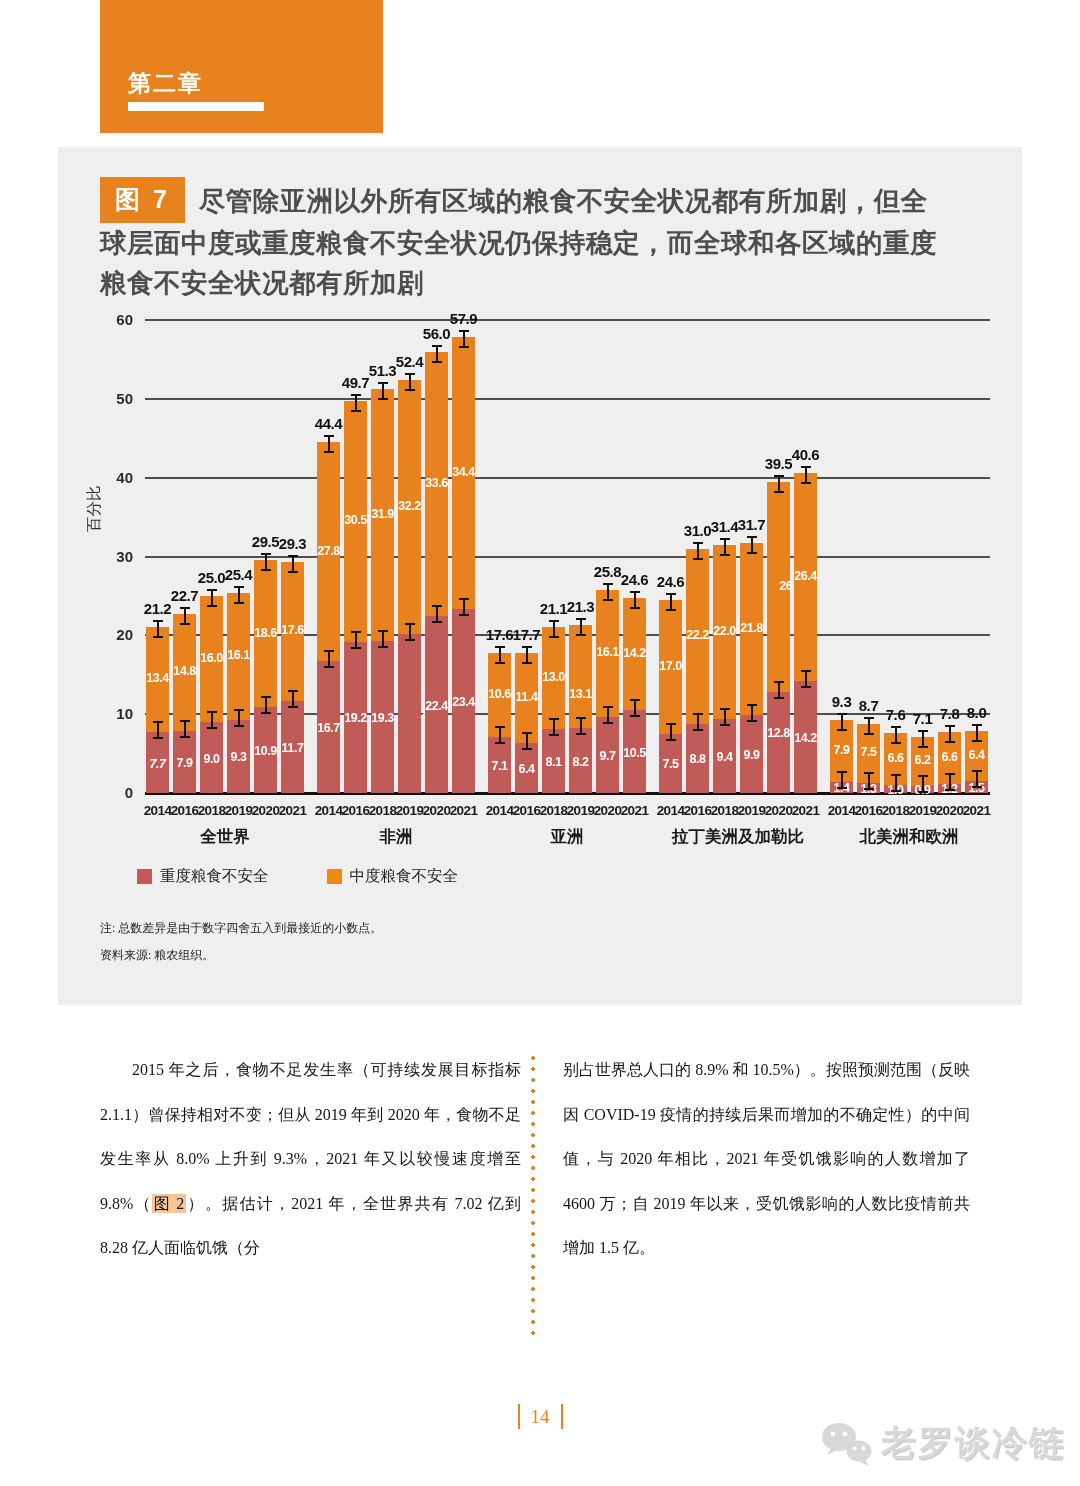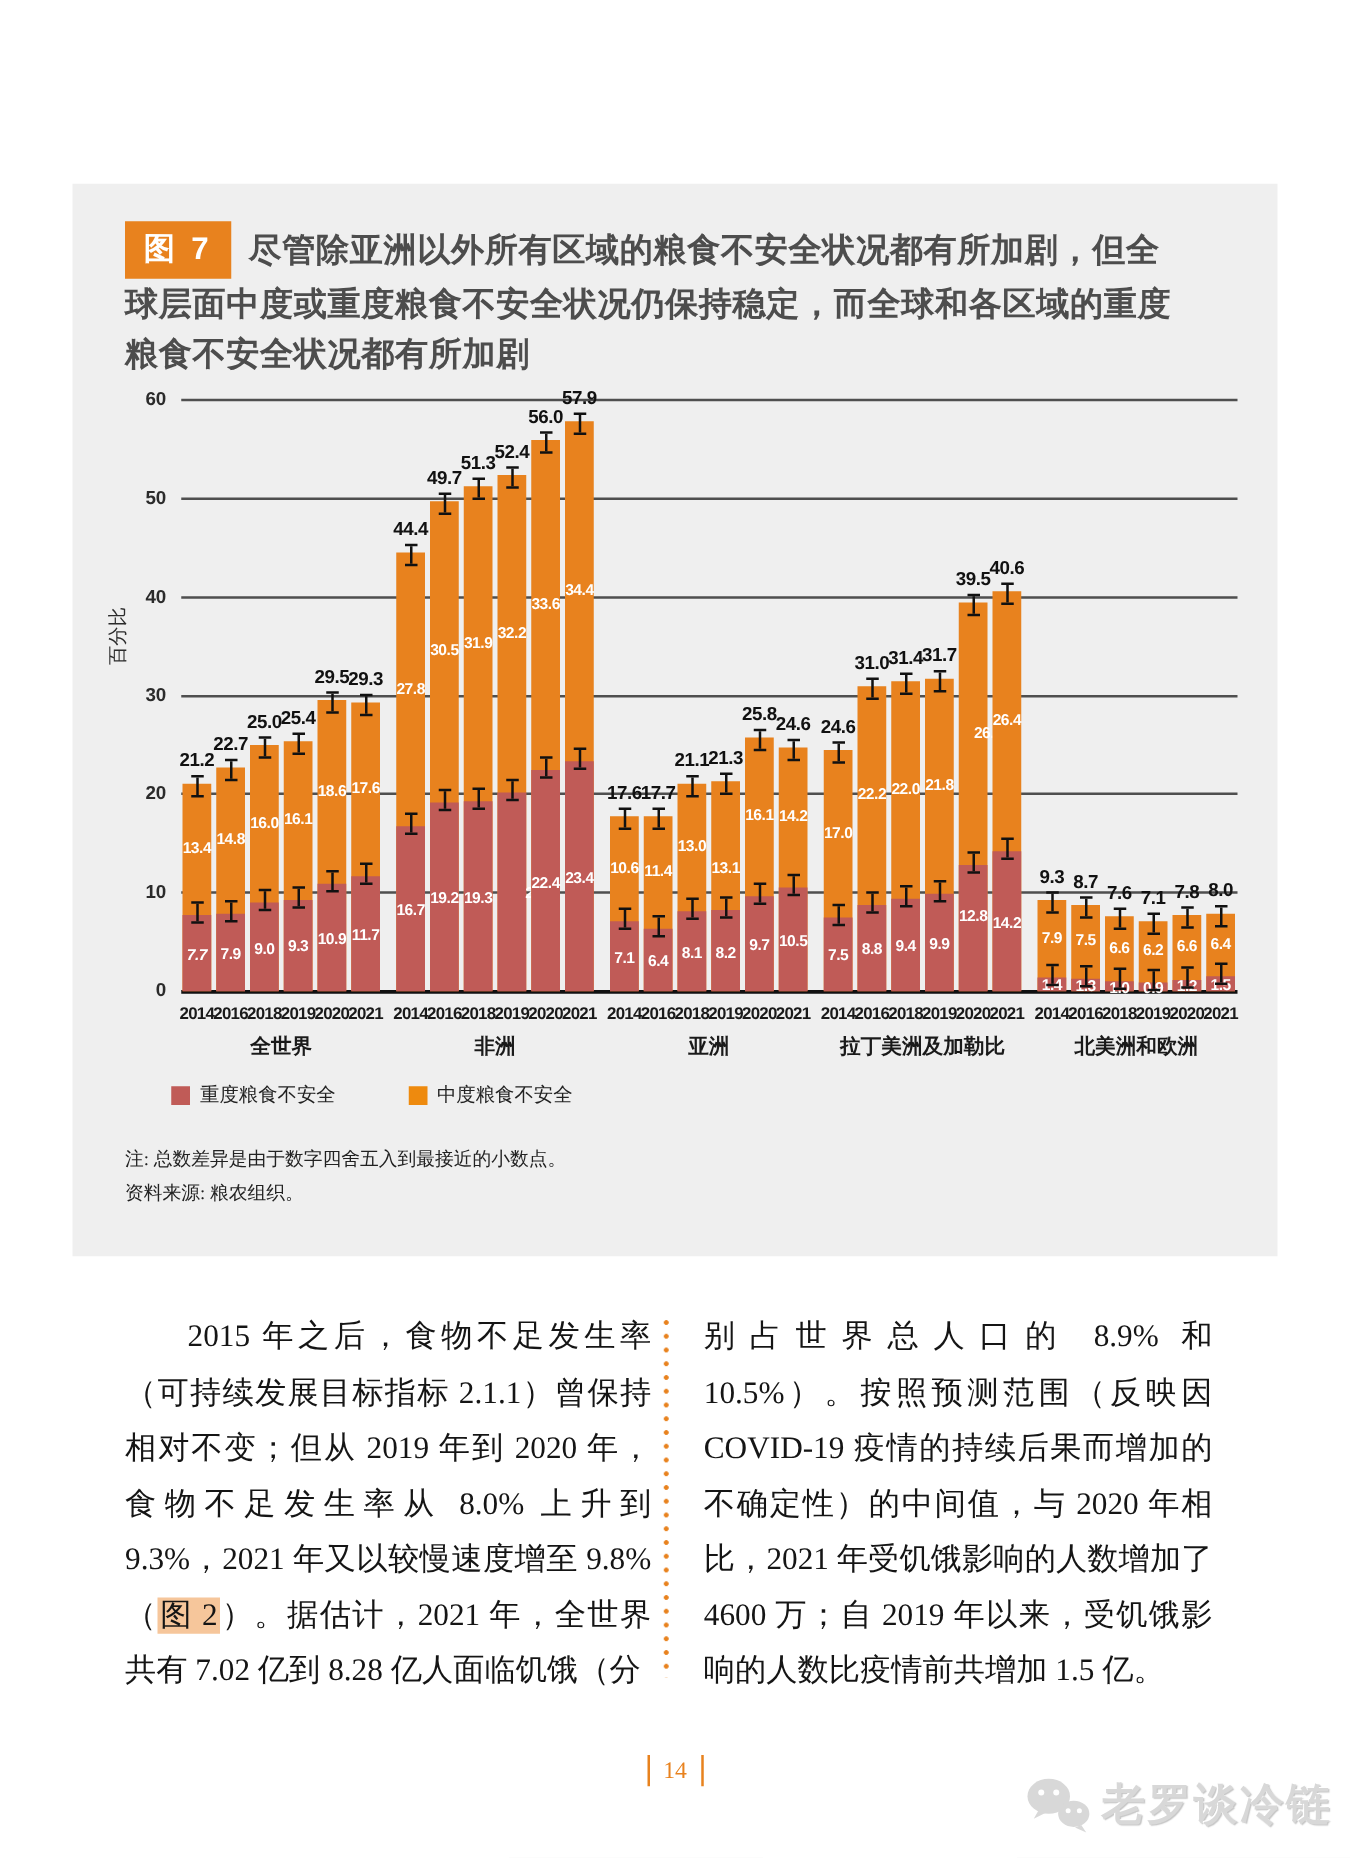--- a/index.html
+++ b/index.html
@@ -42,25 +42,25 @@
 
   
   .legend{position:absolute;left:79px;top:719px;display:flex;gap:58px;align-items:center;}
   .legend-item{display:flex;align-items:center;gap:8px;font-size:15.5px;color:#222;}
   .swatch{width:15px;height:15px;}
   .swatch.severe{background:#C05B57;}
   .swatch.moderate{background:#EE8A0E;}
 
   
   .fig-notes{position:absolute;left:42px;top:768px;font-family:"Liberation Serif", serif;
-             font-size:15px;color:#222;line-height:27px;}
+             font-size:12px;color:#222;line-height:27px;}
 
   
   .body-col{position:absolute;top:1048px;font-family:"Liberation Serif", serif;
-            font-size:25px;line-height:44.5px;color:#151515;text-align:justify;}
+            font-size:16px;line-height:44.5px;color:#151515;text-align:justify;}
   .col-left{left:100px;width:421px;}
   .col-right{left:563px;width:407px;}
   .col-left p{margin:0;text-indent:2em;}
   .col-right p{margin:0;}
   .hl{background:#F6C69B;padding:1px 2px;}
   .col-divider{position:absolute;left:531px;top:1056px;height:286px;width:4px;
                background-image:radial-gradient(circle at 2px 2px, #E8821E 1.7px, rgba(0,0,0,0) 2px);
                background-size:4px 11px;background-repeat:repeat-y;}
 
   
@@ -70,20 +70,24 @@
 
   .watermark{position:absolute;right:14px;top:1420px;display:flex;align-items:center;gap:6px;}
   .watermark .wm-text{font-size:35px;font-weight:700;color:#d8d8d8;letter-spacing:2px;
                       text-shadow:-1px -1px 0 #ffffff, 1px 1px 1px #c4c4c4;}
 </style>
 </head>
 <body>
 
 <div class="page">
 
+  <div class="chapter-box">
+    <div class="chapter-label">第二章</div>
+    <div class="chapter-underline"></div>
+  </div>
 
   <div class="figure-panel">
     <div class="fig-title"><span class="fig-badge">图 7</span><span>尽管除亚洲以外所有区域的粮食不安全状况都有所加剧，但全球层面中度或重度粮食不安全状况仍保持稳定，而全球和各区域的重度粮食不安全状况都有所加剧</span></div>
 
     <div class="ylabel">百分比</div>
 
     <div class="plot">
         <div class="ytick" style="top: 464px;">0</div>
         <div class="gridline" style="top: 393.167px;"></div>
         <div class="ytick" style="top: 385.167px;">10</div>

